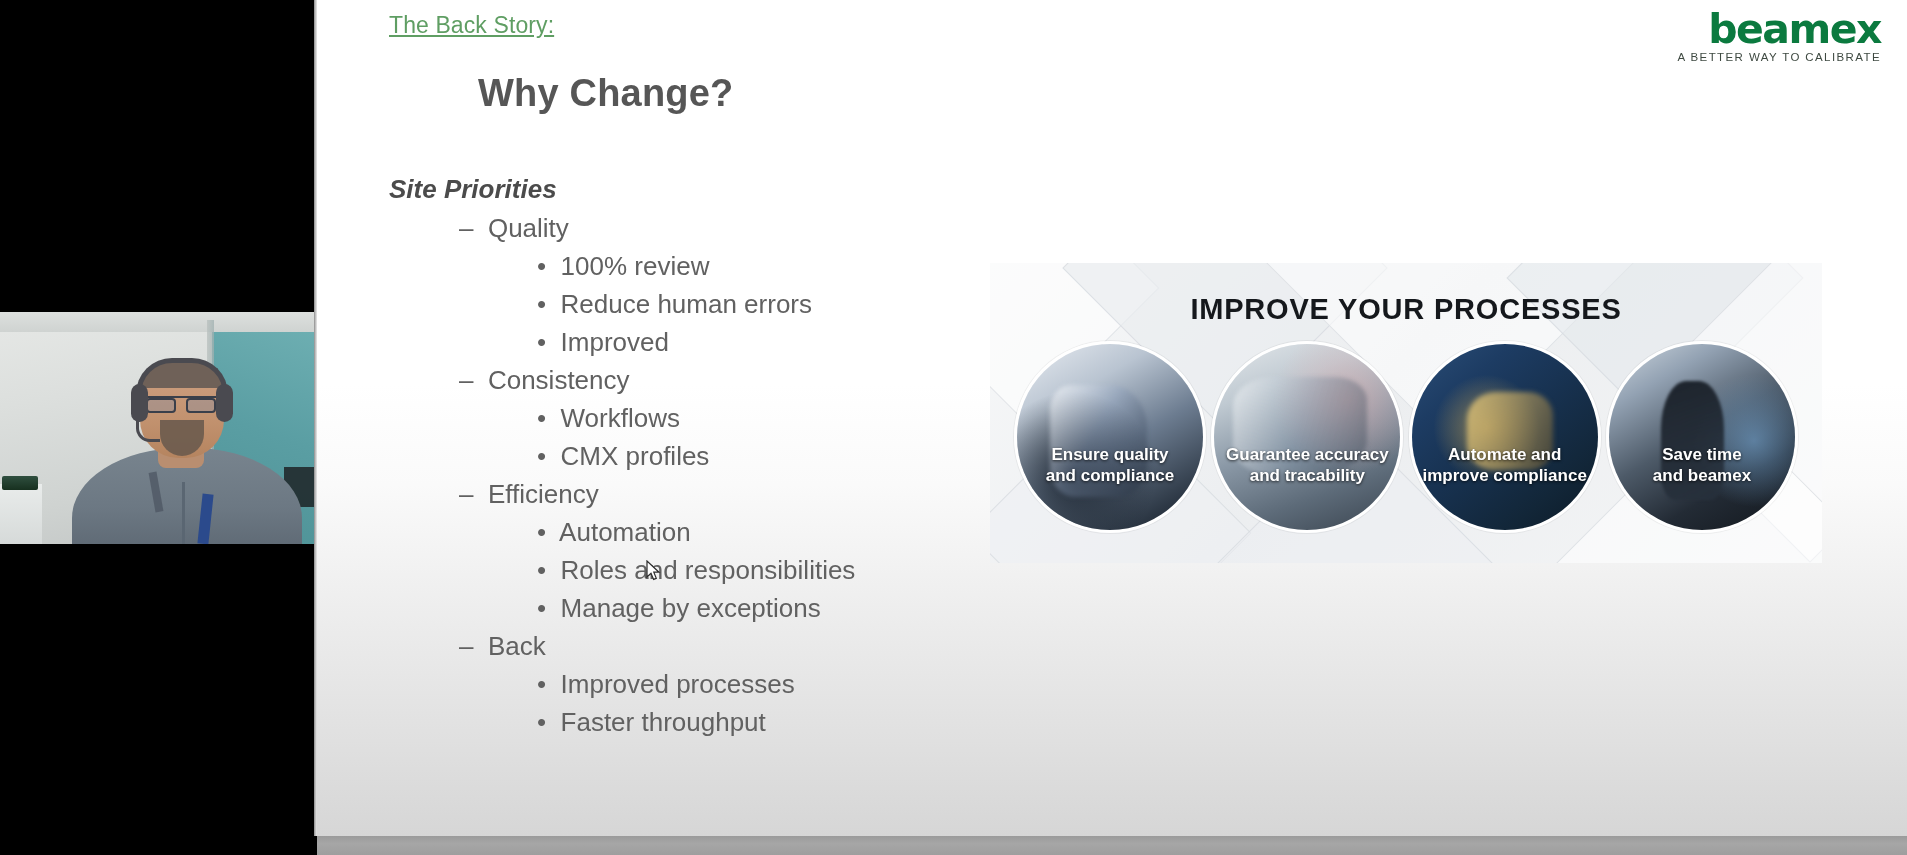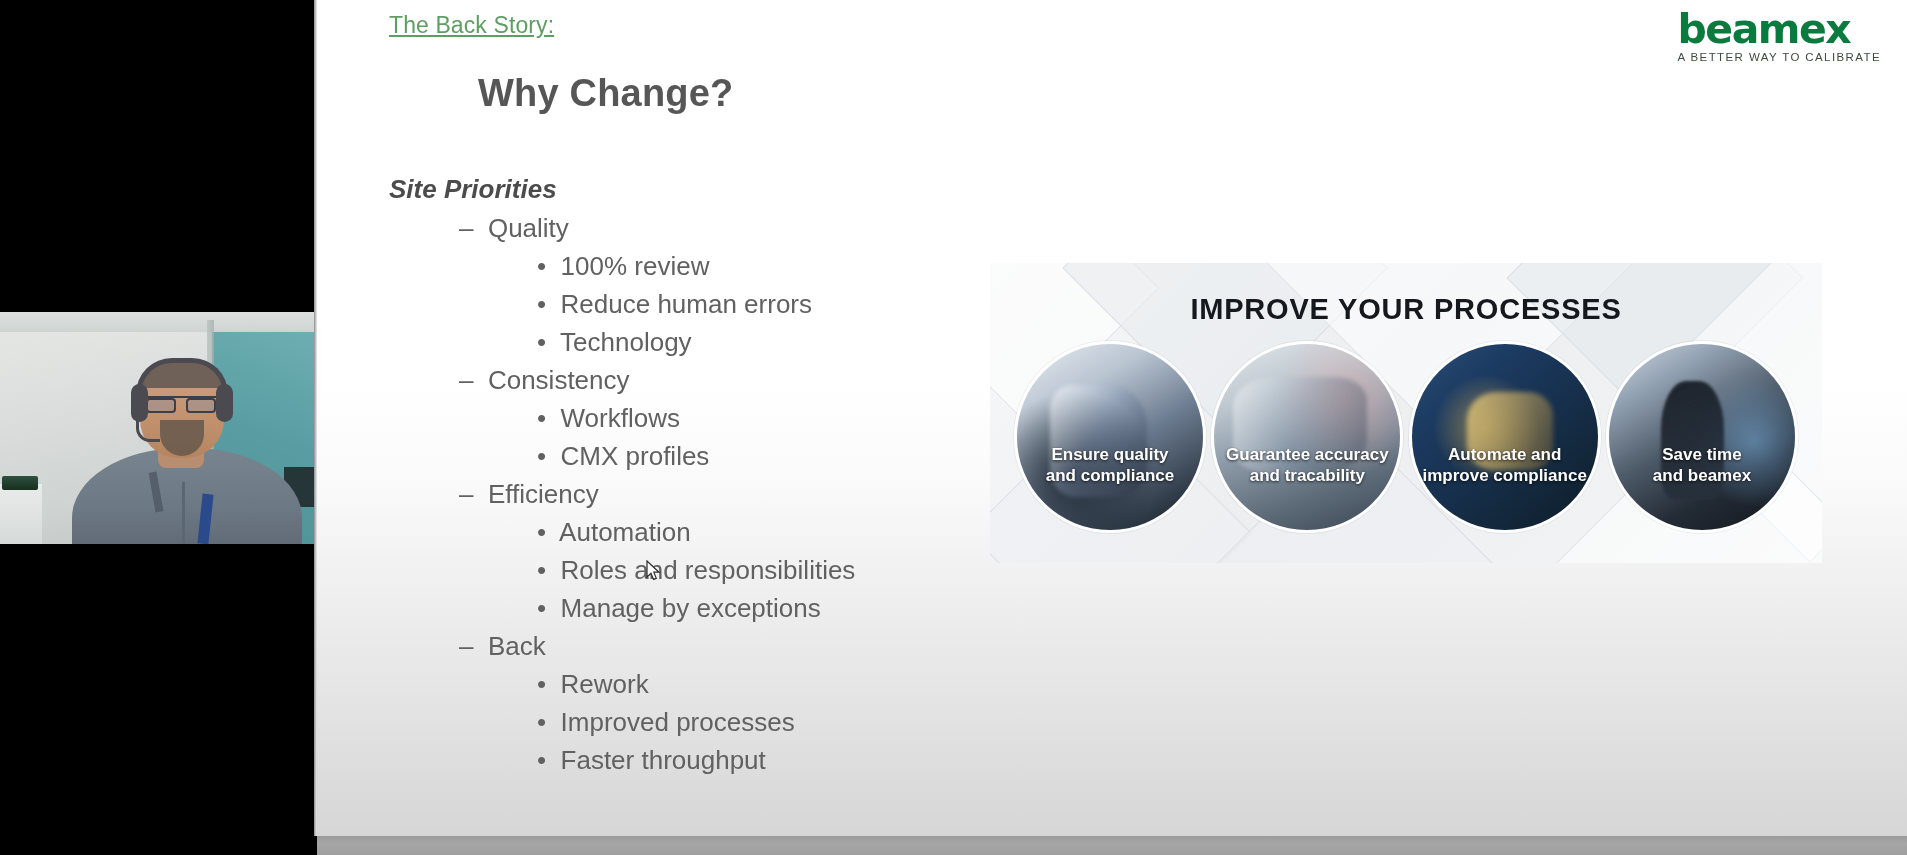--- a/index.html
+++ b/index.html
@@ -389,40 +389,39 @@
     </div>
   </div>
   <div class="video-panel-divider"></div>
   <div class="bottom-bar-left"></div>
 
   <div class="slide">
 
     <div class="kicker">The Back Story:</div>
     <div class="slide-title">Why Change?</div>
 
-    <div style="position:absolute;right:26px;top:8px;">
+    <div style="position:absolute;right:26px;top:8px;text-align:right;">
       <div style="font-size:41px;font-weight:bold;color:#0b7a3f;letter-spacing:-1.5px;line-height:42px;font-family:'DejaVu Sans',sans-serif;">beamex</div>
       <div style="font-size:11.5px;color:#3f4a42;letter-spacing:1.4px;margin-top:1px;">A BETTER WAY TO CALIBRATE</div>
     </div>
 
     <div class="bullets">
         <div class="lvl0">Site Priorities</div>
         <div class="lvl1">–  Quality</div>
         <div class="lvl2">•  100% review</div>
         <div class="lvl2">•  Reduce human errors</div>
-        <div class="lvl2">•  Technology</div>
+        <div class="lvl2">•  Improved</div>
         <div class="lvl1">–  Consistency</div>
         <div class="lvl2">•  Workflows</div>
         <div class="lvl2">•  CMX profiles</div>
         <div class="lvl1">–  Efficiency</div>
         <div class="lvl2">•  Automation</div>
         <div class="lvl2">•  Roles and responsibilities</div>
         <div class="lvl2">•  Manage by exceptions</div>
         <div class="lvl1">–  Back</div>
-        <div class="lvl2">•  Rework</div>
         <div class="lvl2">•  Improved processes</div>
         <div class="lvl2">•  Faster throughput</div>
       </div>
 
     <div class="promo">
       <div class="promo-facet a"></div>
       <div class="promo-facet b"></div>
       <div class="promo-facet c"></div>
       <div class="promo-facet d"></div>
       <div class="promo-facet e"></div>

